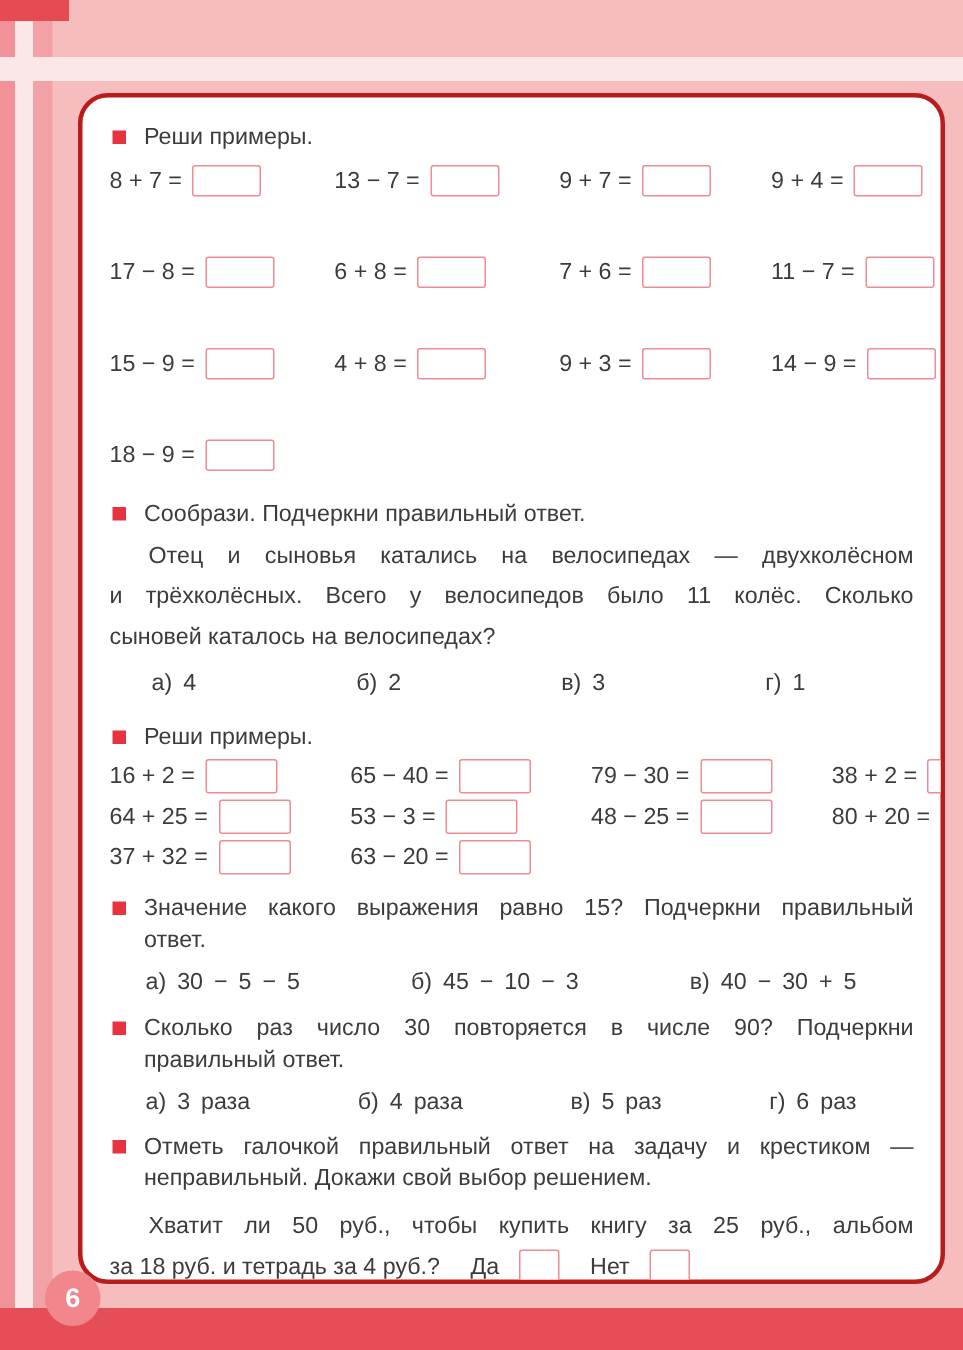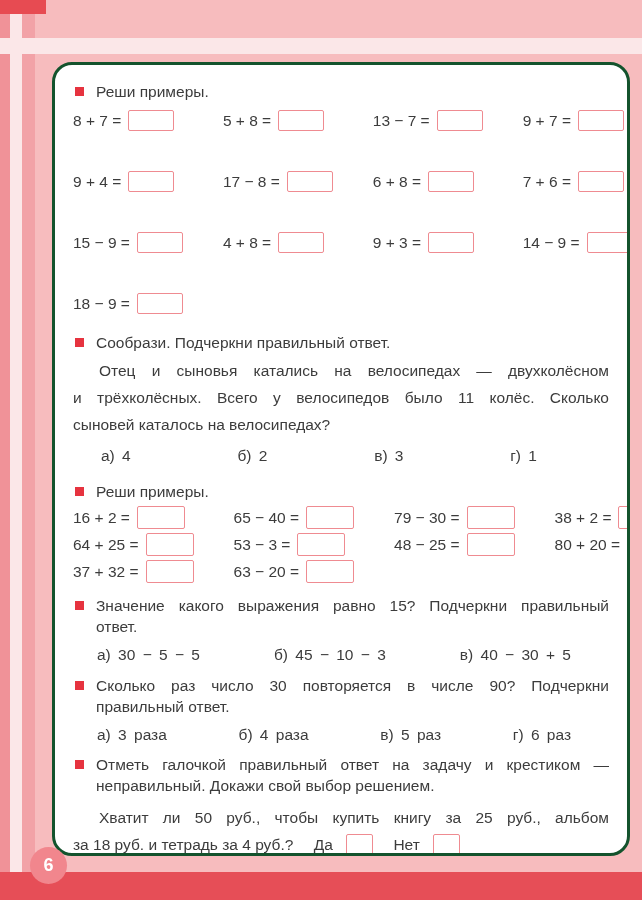--- a/index.html
+++ b/index.html
@@ -14,21 +14,21 @@
   .decor { position:absolute; z-index:0; }
   .stripe-left-a { left:0; top:0; width:10px; height:900px; background:#f09298; }
   .stripe-left-b { left:10px; top:0; width:12px; height:900px; background:#fbe7e8; }
   .stripe-left-c { left:22px; top:0; width:13px; height:900px; background:#f2a2a7; }
   .block-topleft { left:0; top:0; width:46px; height:14px; background:#e74b52; }
   .stripe-top-white { left:0; top:38px; width:642px; height:16px; background:#fbe7e8; }
   .band-bottom { left:0; top:872px; width:642px; height:28px; background:#e64e57; }
 
   .card {
     position:absolute; left:52px; top:62px; width:578px; height:794px;
-    background:#ffffff; border:3px solid #14532d; border-radius:20px;
+    background:#ffffff; border:3px solid #b91c1c; border-radius:20px;
     padding:16px 18px 8px 18px; z-index:2; overflow:hidden;
   }
 
   .sec-header { display:flex; align-items:flex-start; font-size:15.5px; }
   .bullet { flex:0 0 auto; width:9px; height:9px; background:#e6333f; margin:6px 12px 0 2px; }
   .sec-title-wrap { flex:1; min-width:0; }
   .tline { line-height:21px; }
   .tj { text-align:justify; text-align-last:justify; }
 
   .problems { display:grid; margin-top:8px; }
@@ -96,24 +96,20 @@
     <div class="sec-title-wrap">
       <div class="tline">Реши примеры.</div>
     </div>
   </div>
   <div class="problems p4">
     <div class="prob">
         <span class="expr">8 + 7 =</span>
         <span class="ansbox"></span>
       </div>
     <div class="prob">
-        <span class="expr">5 + 8 =</span>
-        <span class="ansbox"></span>
-      </div>
-    <div class="prob">
         <span class="expr">13 − 7 =</span>
         <span class="ansbox"></span>
       </div>
     <div class="prob">
         <span class="expr">9 + 7 =</span>
         <span class="ansbox"></span>
       </div>
     <div class="prob">
         <span class="expr">9 + 4 =</span>
         <span class="ansbox"></span>
@@ -121,20 +117,24 @@
     <div class="prob">
         <span class="expr">17 − 8 =</span>
         <span class="ansbox"></span>
       </div>
     <div class="prob">
         <span class="expr">6 + 8 =</span>
         <span class="ansbox"></span>
       </div>
     <div class="prob">
         <span class="expr">7 + 6 =</span>
+        <span class="ansbox"></span>
+      </div>
+    <div class="prob">
+        <span class="expr">11 − 7 =</span>
         <span class="ansbox"></span>
       </div>
     <div class="prob">
         <span class="expr">15 − 9 =</span>
         <span class="ansbox"></span>
       </div>
     <div class="prob">
         <span class="expr">4 + 8 =</span>
         <span class="ansbox"></span>
       </div>

